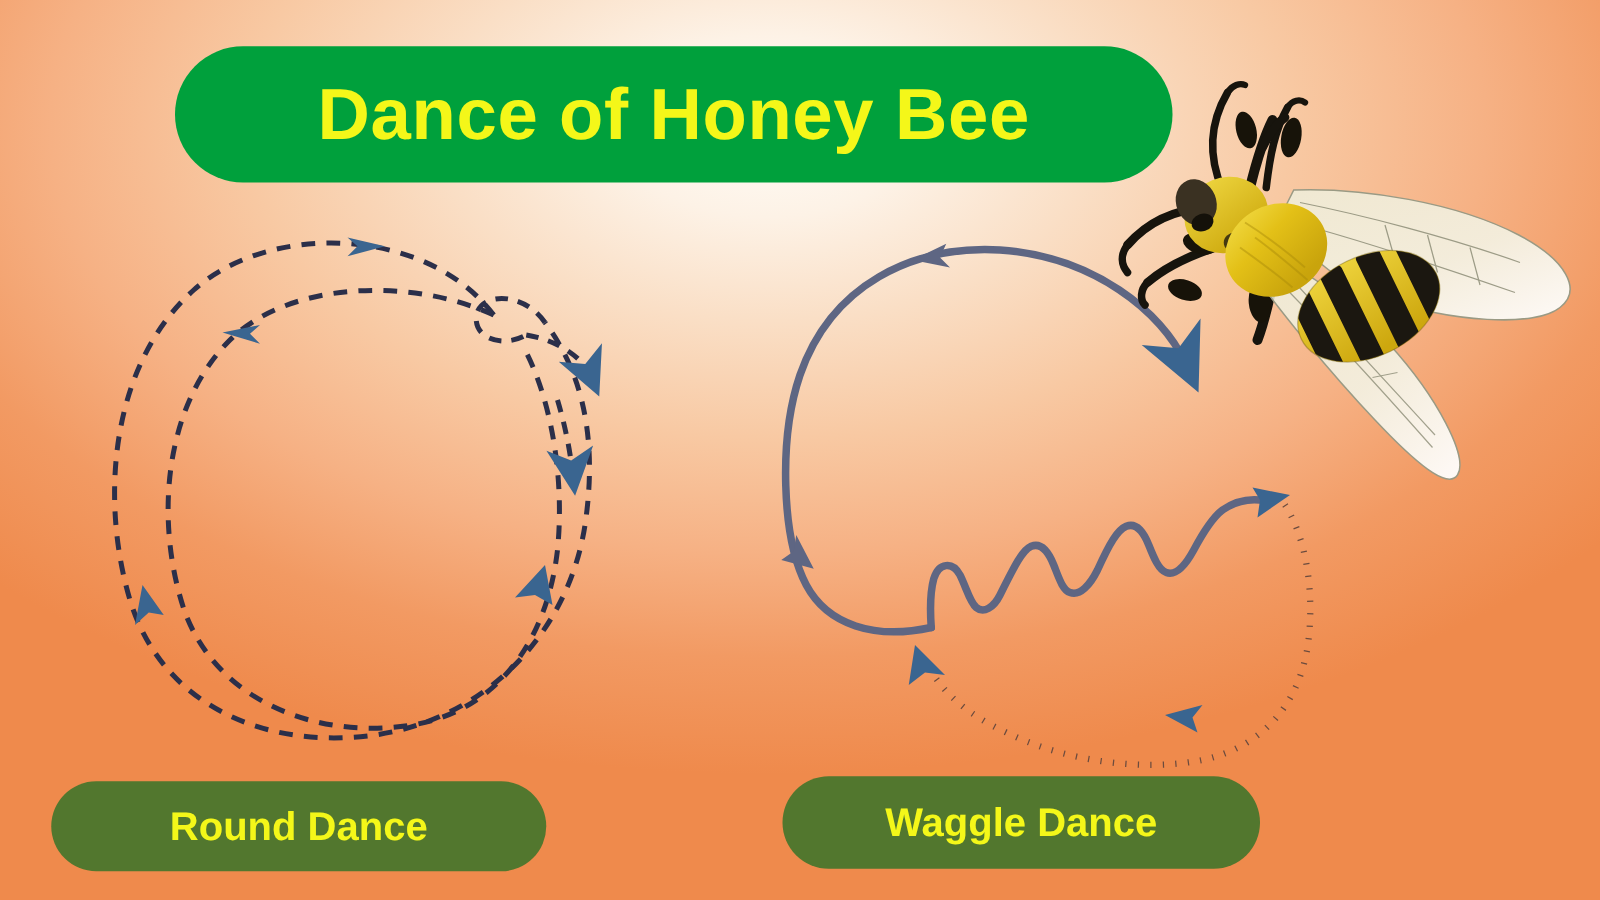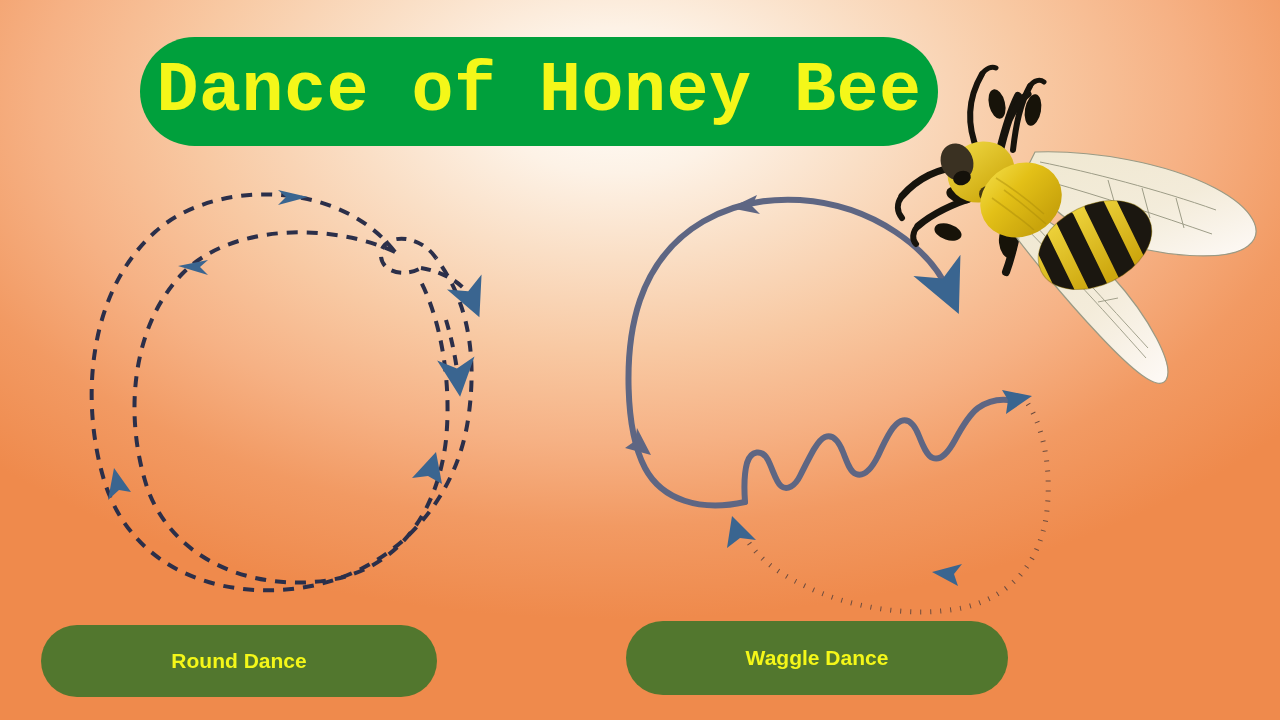--- a/index.html
+++ b/index.html
@@ -35,40 +35,39 @@
     width: 798px;
     height: 109px;
     background: #00a03c;
     border-radius: 56px;
     display: flex;
     align-items: center;
     justify-content: center;
   }
   #title-text {
     color: #f4f719;
-    font-size: 70px;
+    font-size: 58px;
     font-weight: bold;
     letter-spacing: 0.5px;
     line-height: 1;
     white-space: nowrap;
-    font-family: Liberation Mono, monospace;
   }
 
   
   .caption-pill {
     position: absolute;
     background: #52772e;
     border-radius: 40px;
     display: flex;
     align-items: center;
     justify-content: center;
   }
   .caption-text {
     color: #f4f719;
-    font-size: 21px;
+    font-size: 32px;
     font-weight: bold;
     white-space: nowrap;
   }
   #round-pill   { left: 41px;  top: 625px; width: 396px; height: 72px; }
   #waggle-pill  { left: 626px; top: 621px; width: 382px; height: 74px; align-items: center; }
 
   
   .layer {
     position: absolute;
     left: 0;

